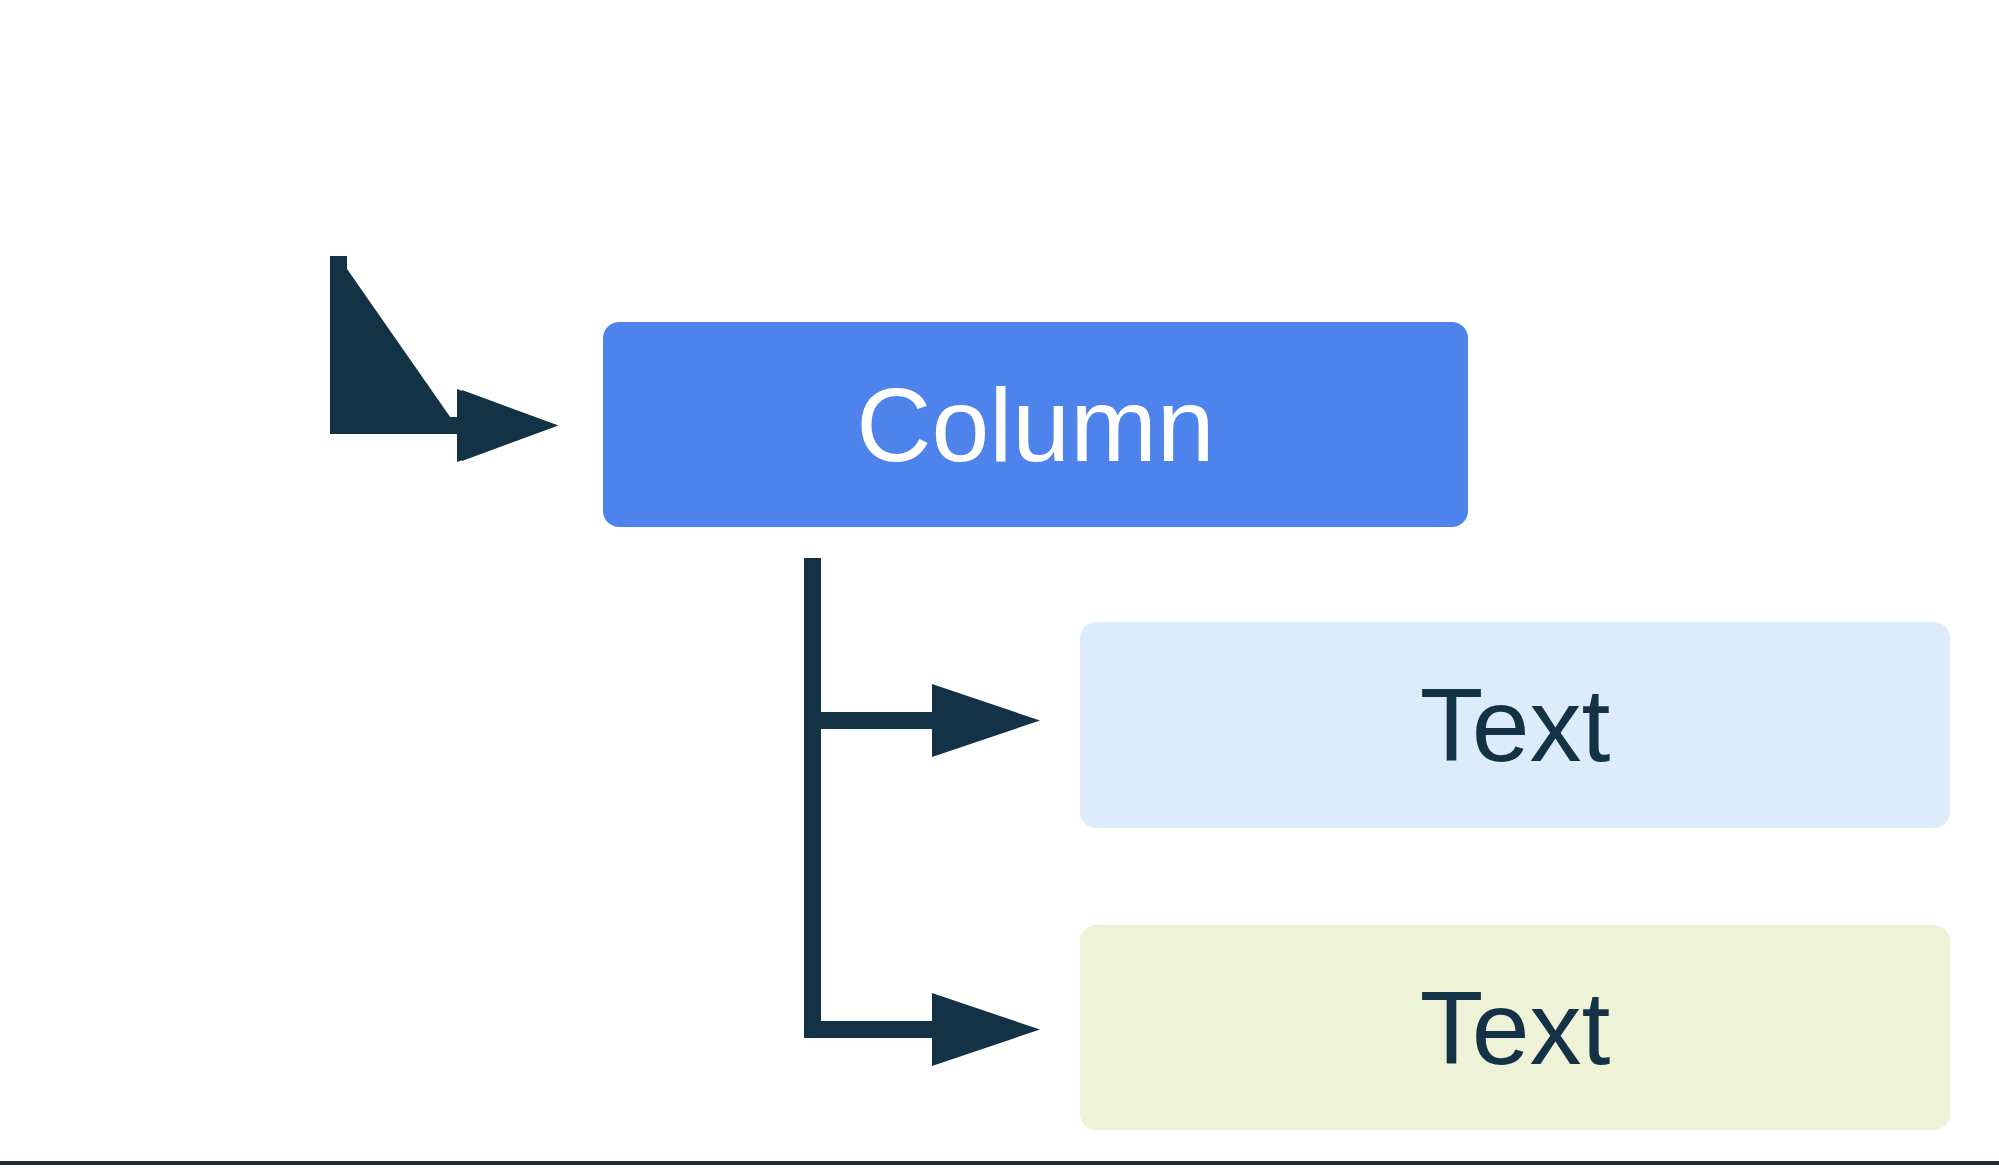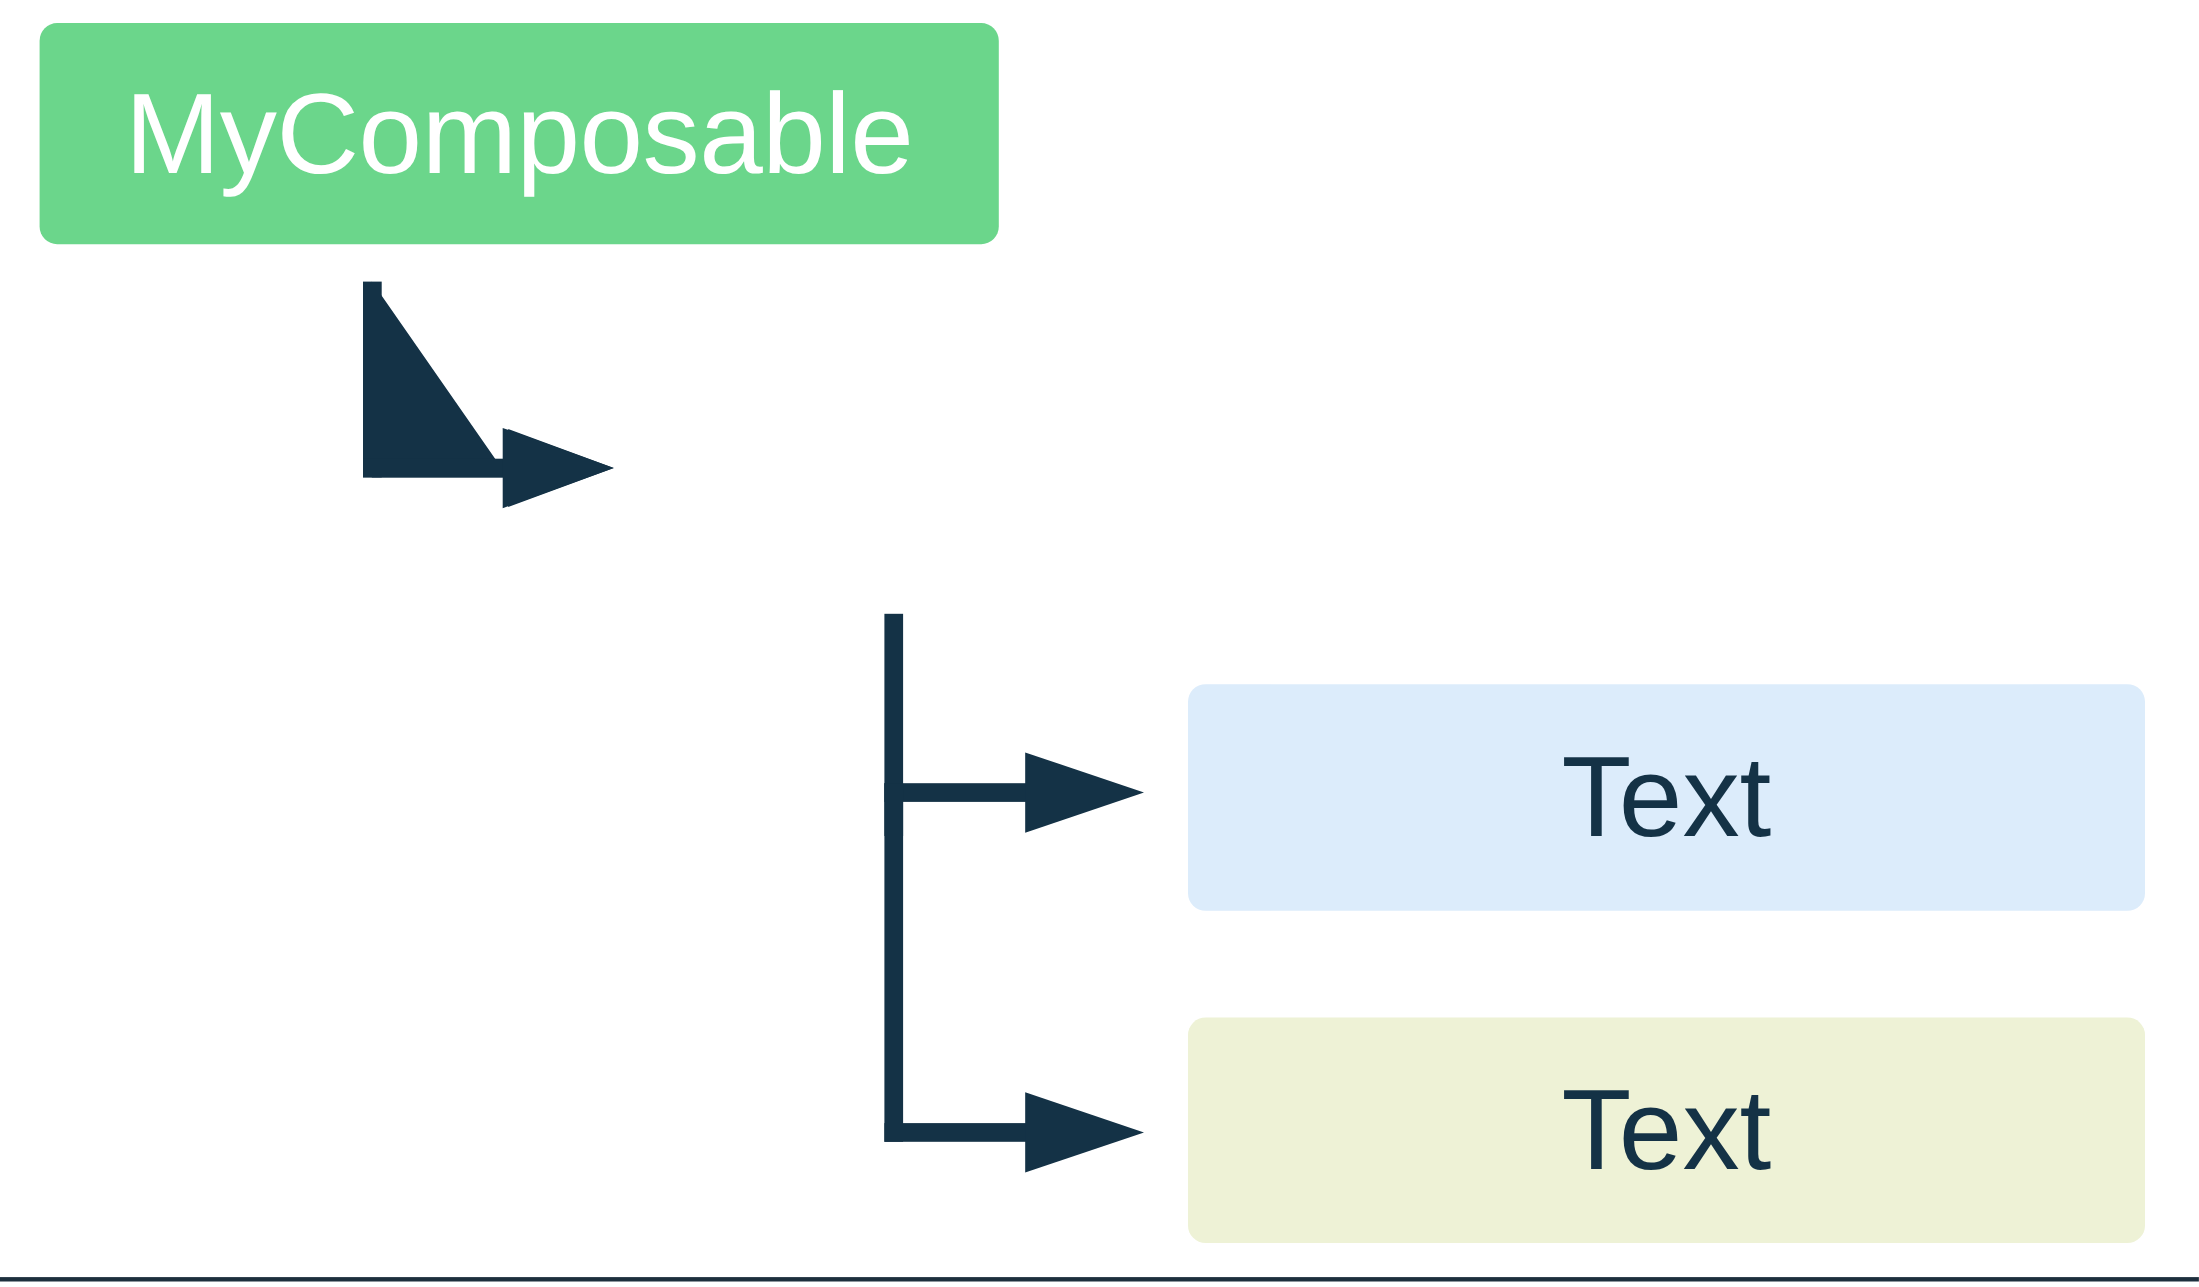--- a/index.html
+++ b/index.html
@@ -123,24 +123,24 @@
       <polygon points="932,684 1040,720.5 932,757" fill="#143246"></polygon>
     </g>
 
     <g>
       <rect x="804" y="712" width="17" height="326" fill="#143246"></rect>
       <rect x="804" y="1021" width="140" height="17" fill="#143246"></rect>
       <polygon points="932,993 1040,1029.5 932,1066" fill="#143246"></polygon>
     </g>
   </svg>
 
-  <div class="node" id="node-root">
-    <span class="node-label">MyComposable</span>
+
+  <div class="node" id="node-column">
+    <span class="node-label">Column</span>
   </div>
-
 
   <div class="node" id="node-text-1">
     <span class="node-label">Text</span>
   </div>
 
   <div class="node" id="node-text-2">
     <span class="node-label">Text</span>
   </div>
 
   <div id="bottom-rule"></div>

